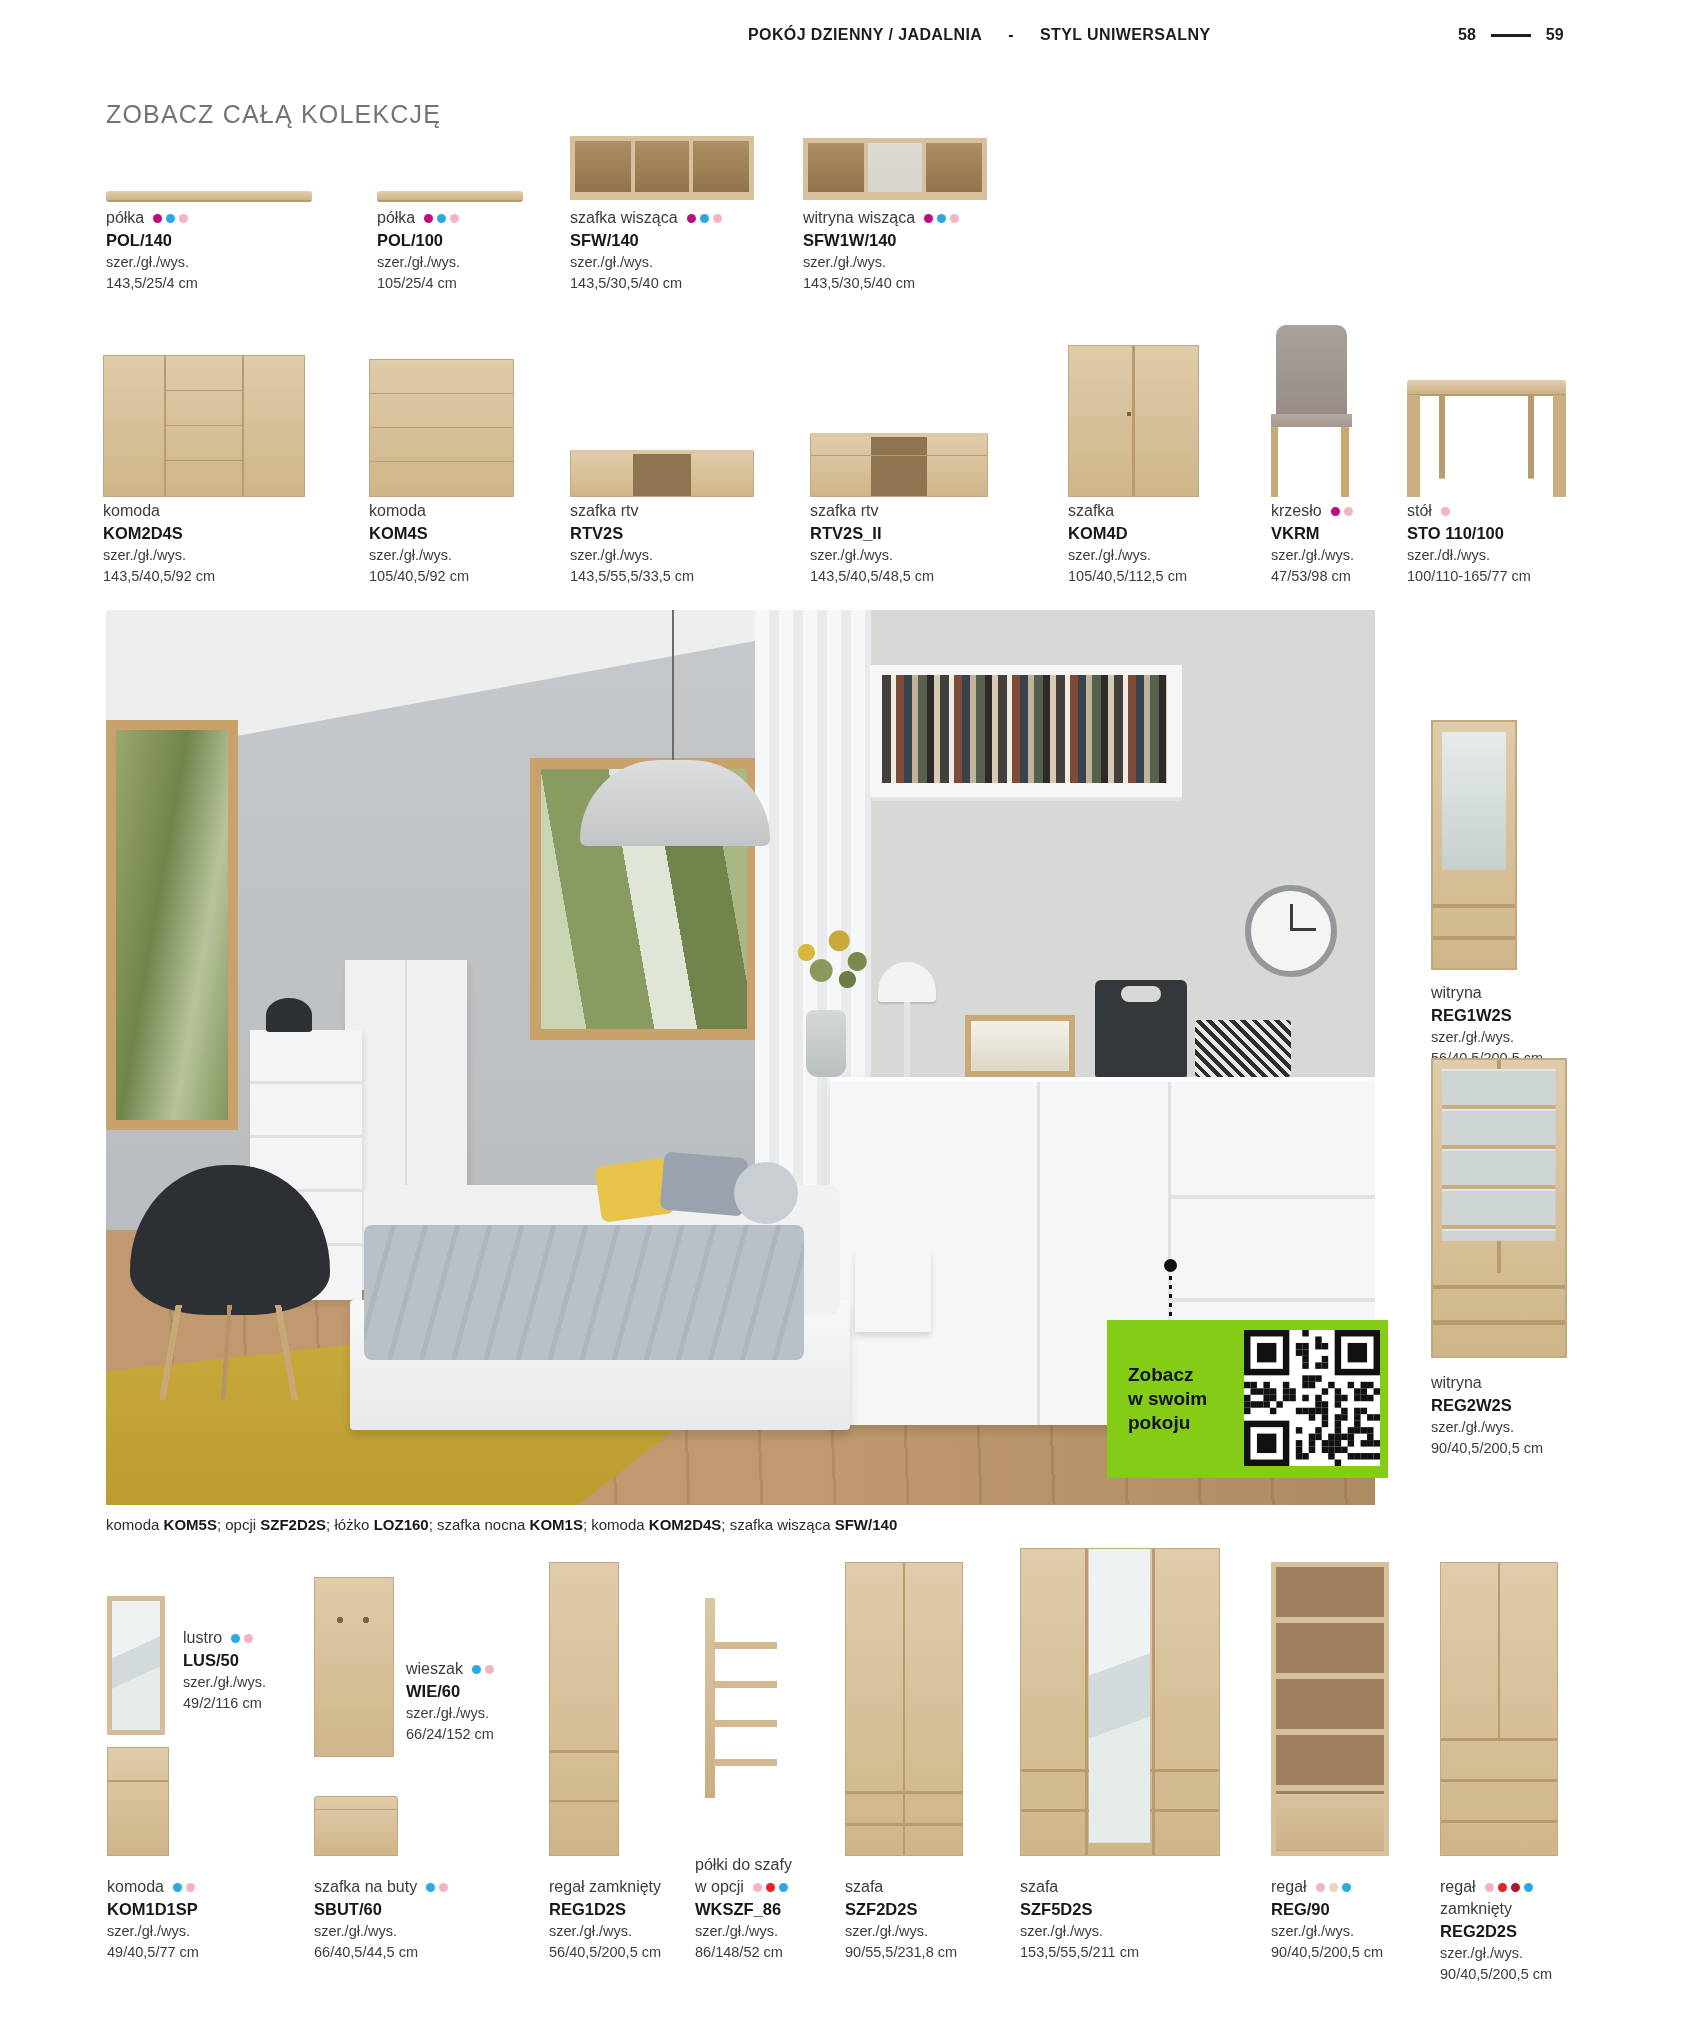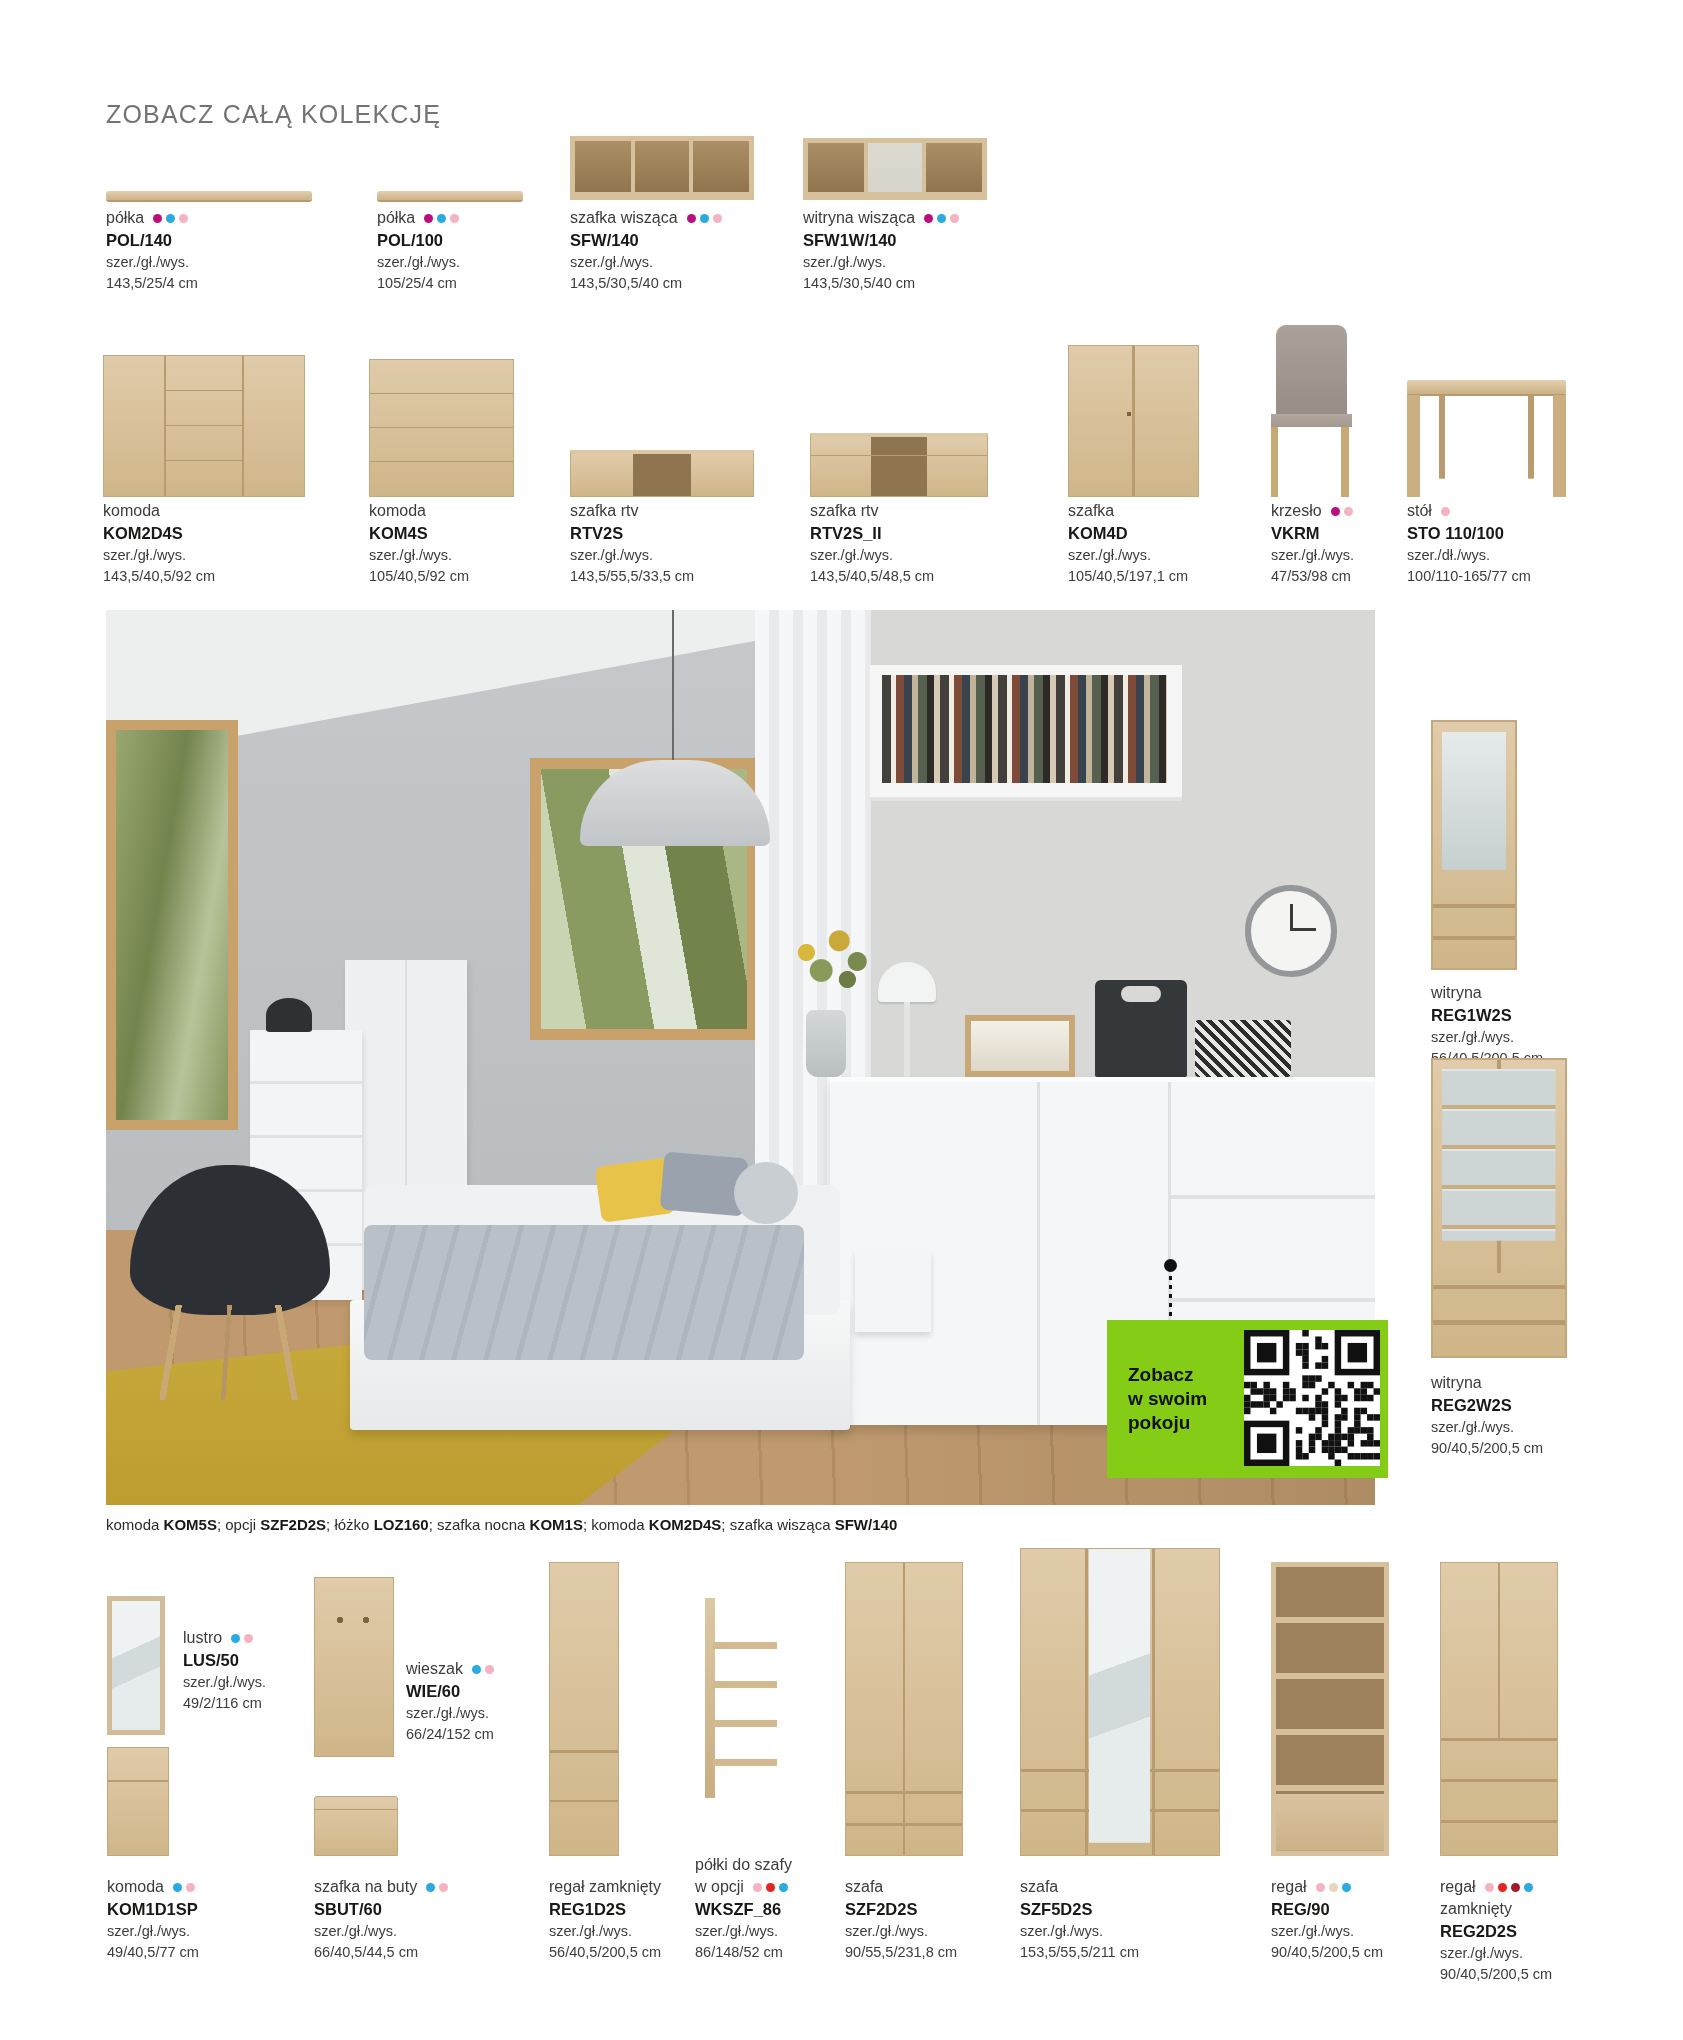--- a/index.html
+++ b/index.html
@@ -202,20 +202,32 @@
   .cta-text{margin-left:21px;width:110px;font-size:19px;font-weight:bold;line-height:24px;color:#111;}
   .qr{position:absolute;right:8px;top:10px;width:136px;height:136px;}
   
   .caption{position:absolute;left:106px;top:1516px;width:1260px;font-size:15px;color:#2b2b29;}
   .caption b{color:#181816;}
 </style>
 </head>
 <body>
 <div id="page">
 
+  <div class="hdr">
+    <div class="hdr-title">
+      <span>POKÓJ DZIENNY / JADALNIA</span>
+      <span>-</span>
+      <span>STYL UNIWERSALNY</span>
+    </div>
+    <div class="hdr-pages">
+      <span>58</span>
+      <span class="pgline"></span>
+      <span>59</span>
+    </div>
+  </div>
 
   <div class="sect">ZOBACZ CAŁĄ KOLEKCJĘ</div>
 
   <div id="products">
       <div class="art art-shelf" style="left: 106px; top: 191px; width: 206px; height: 9px;"></div>
       <div class="ptext" style="left: 106px; top: 207px; width: 190px;">
         <div class="plabel">
           <span>półka</span>
           <span class="dots">
             <span class="dot" style="background: rgb(188, 13, 127);"></span>
@@ -305,21 +317,21 @@
         <div class="pdims">szer./gł./wys.</div>
         <div class="pdims">143,5/40,5/48,5 cm</div>
       </div>
       <div class="art art-cabinet-2door" style="left: 1068px; top: 345px; width: 131px; height: 152px;"></div>
       <div class="ptext" style="left: 1068px; top: 500px; width: 190px;">
         <div class="plabel">
           <span>szafka</span>
         </div>
         <div class="pcode">KOM4D</div>
         <div class="pdims">szer./gł./wys.</div>
-        <div class="pdims">105/40,5/197,1 cm</div>
+        <div class="pdims">105/40,5/112,5 cm</div>
       </div>
       <div class="art art-chair" style="left: 1271px; top: 325px; width: 81px; height: 172px;"></div>
       <div class="ptext" style="left: 1271px; top: 500px; width: 190px;">
         <div class="plabel">
           <span>krzesło</span>
           <span class="dots">
             <span class="dot" style="background: rgb(188, 13, 127);"></span>
             <span class="dot" style="background: rgb(244, 179, 192);"></span>
           </span>
         </div>

